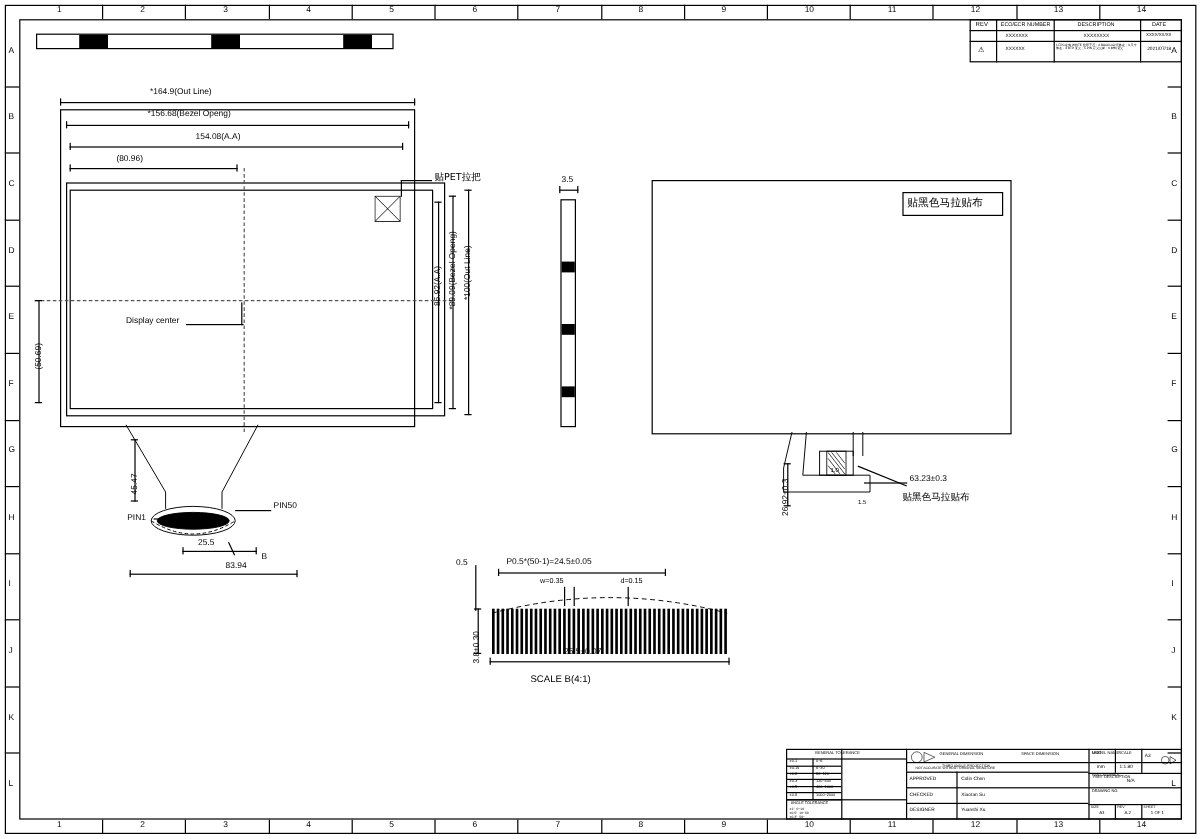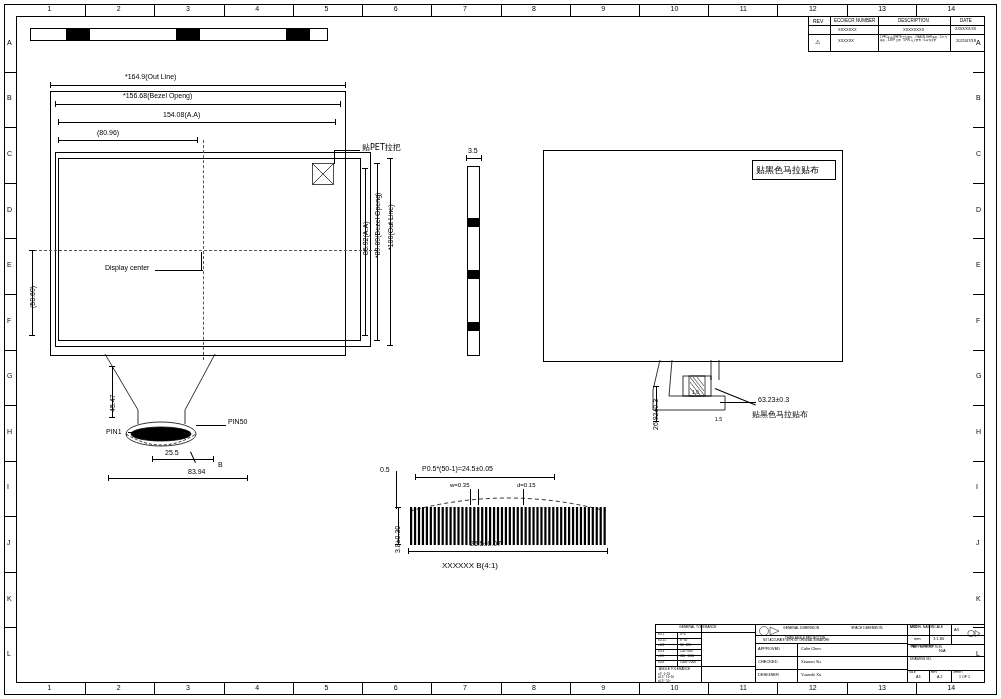--- a/index.html
+++ b/index.html
@@ -391,21 +391,21 @@
     <div class="ln" style="left:38px;top:52px;width:0.7px;height:38px;"></div>
     <div class="ln" style="left:35px;top:52px;width:6px;height:0.7px;"></div>
     <div class="ln" style="left:35px;top:89px;width:6px;height:0.7px;"></div>
     <div class="txt vert" style="left:34px;top:98px;font-size:7px;transform:rotate(-90deg);">3.8±0.30</div>
 
     <div class="ln" style="left:48px;top:96px;width:200px;height:0.7px;"></div>
     <div class="ln" style="left:48px;top:93px;width:0.7px;height:6px;"></div>
     <div class="ln" style="left:247px;top:93px;width:0.7px;height:6px;"></div>
     <div class="txt" style="left:110px;top:85px;font-size:7px;">25.5±0.07</div>
 
-    <div class="txt" style="left:82px;top:107px;font-size:8px;">XXXXXX B(4:1)</div>
+    <div class="txt" style="left:82px;top:107px;font-size:8px;">SCALE B(4:1)</div>
   </div>
 
   <div class="abs" style="left:655px;top:624px;width:330px;height:59px;">
     <div class="thin" style="left:0;top:0;width:330px;height:59px;"></div>
 
     <div class="abs" style="left:0;top:0;width:100px;height:59px;">
       <div class="txt" style="left:24px;top:2px;font-size:3.4px;">GENERAL TOLERANCE</div>
       <div class="ln" style="left:0;top:8px;width:100px;height:0.5px;"></div>
       <div class="ln" style="left:22px;top:8px;width:0.5px;height:34px;"></div>
       <div class="ln" style="left:46px;top:0;width:0.5px;height:59px;"></div>

